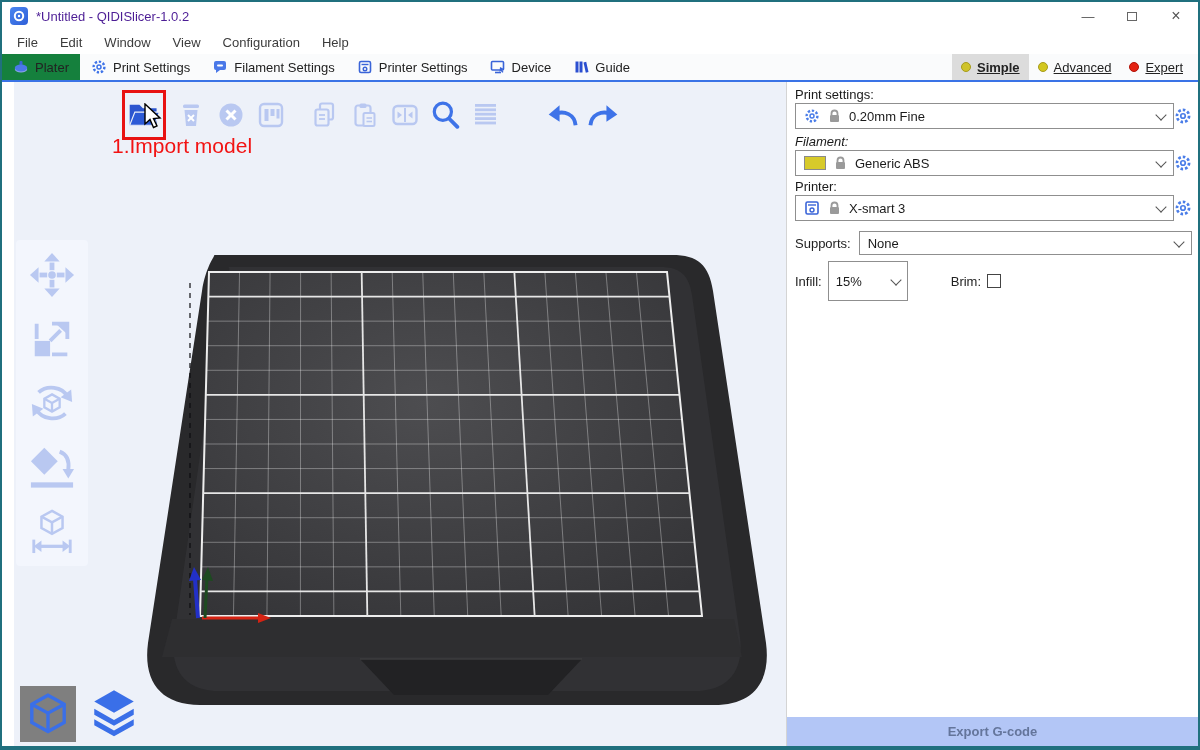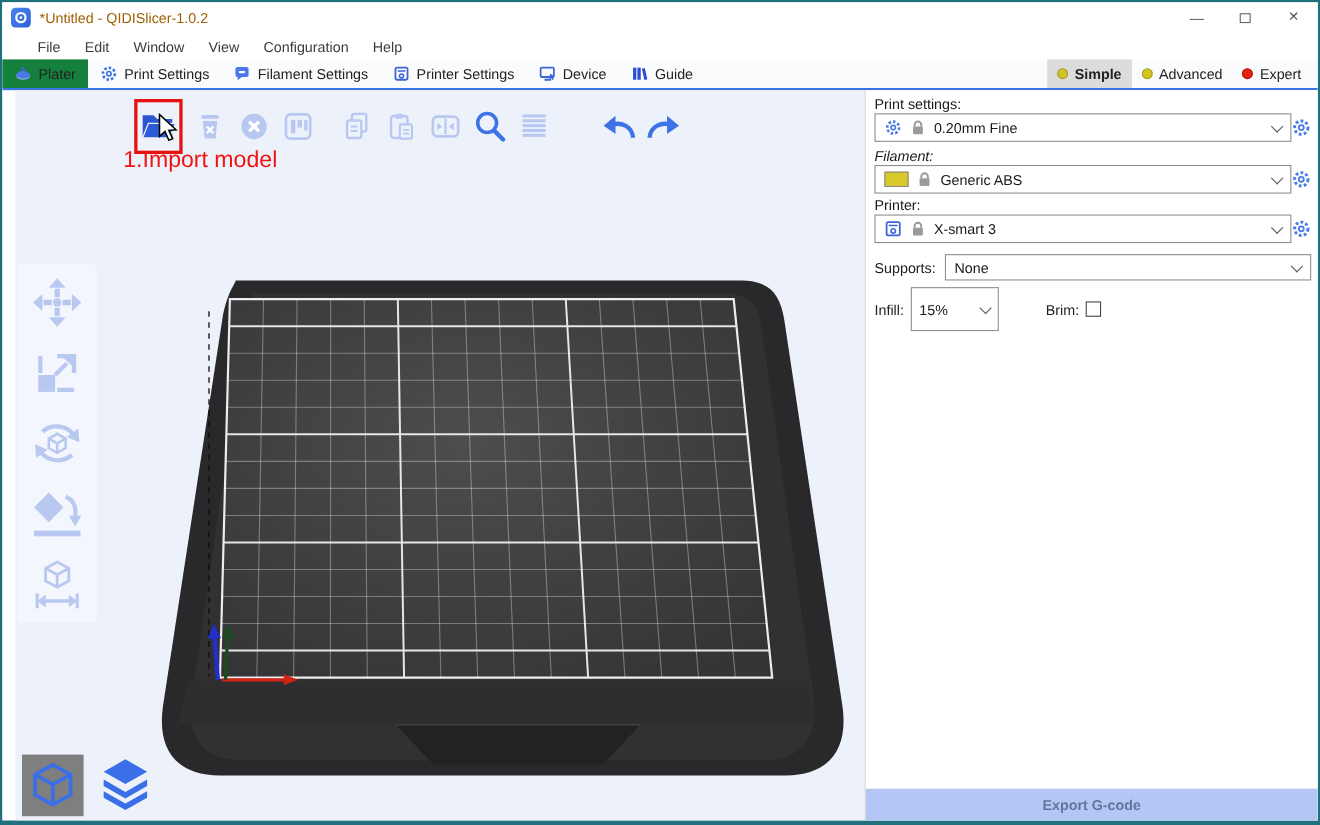--- a/index.html
+++ b/index.html
@@ -3,35 +3,35 @@
 <meta charset="utf-8">
 <style>
   * { box-sizing: border-box; margin: 0; padding: 0; }
   html,body { width:1200px; height:750px; }
   body { font-family:"Liberation Sans", sans-serif; font-size:13px; color:#222; background:#fff; }
   .window { width:1200px; height:750px; border:2px solid #20707e; border-bottom-width:4px; background:#fff; display:flex; flex-direction:column; overflow:hidden; }
 
   
   .titlebar { height:28px; display:flex; align-items:center; padding-left:8px; background:#fff; flex:0 0 auto; }
   .app-icon { width:18px; height:18px; border-radius:4px; background:linear-gradient(135deg,#4a86f0,#2f5fd8); display:flex; align-items:center; justify-content:center; margin-right:8px; }
-  .title-text { color:#a16207; font-size:13px; }
+  .title-text { color:#4c1d95; font-size:13px; }
   .win-controls { margin-left:auto; display:flex; align-items:center; height:100%; }
   .win-btn { width:44px; height:100%; display:flex; align-items:center; justify-content:center; color:#555; font-size:13px; }
   .max-box { width:10px; height:9px; border:1px solid #666; }
 
   
-  .menubar { height:24px; display:flex; align-items:center; padding-left:21px; background:#fff; flex:0 0 auto; }
+  .menubar { height:24px; display:flex; align-items:center; padding-left:4px; background:#fff; flex:0 0 auto; }
   .menu-item { padding:0 11px; color:#3c3c3c; height:100%; display:flex; align-items:center; }
 
   
   .tabbar { height:28px; display:flex; align-items:stretch; background:#fafbfc; border-bottom:2px solid #3a73e6; flex:0 0 auto; }
   .tab { display:flex; align-items:center; gap:6px; padding:0 11px; color:#222; }
   .tab.active { background:#15803d; }
   .modes { margin-left:auto; display:flex; align-items:stretch; padding-right:6px; }
-  .mode { display:flex; align-items:center; gap:6px; padding:0 9px; }
+  .mode { display:flex; align-items:center; gap:6px; padding:0 9px;text-decoration:underline; }
   .mode.active { background:#dcdcdc; font-weight:bold; }
   .dot { width:10px; height:10px; border-radius:50%; }
 
   
   .main { flex:1; display:flex; min-height:0; }
   .viewport { position:relative; flex:1; background:#edf1f9; overflow:hidden;margin-left:12px; }
 
   
   .top-toolbar { position:absolute; left:108px; top:8px; display:flex; align-items:center; }
   .tool { width:34px; height:40px; display:flex; align-items:center; justify-content:center; margin-right:6px; }

